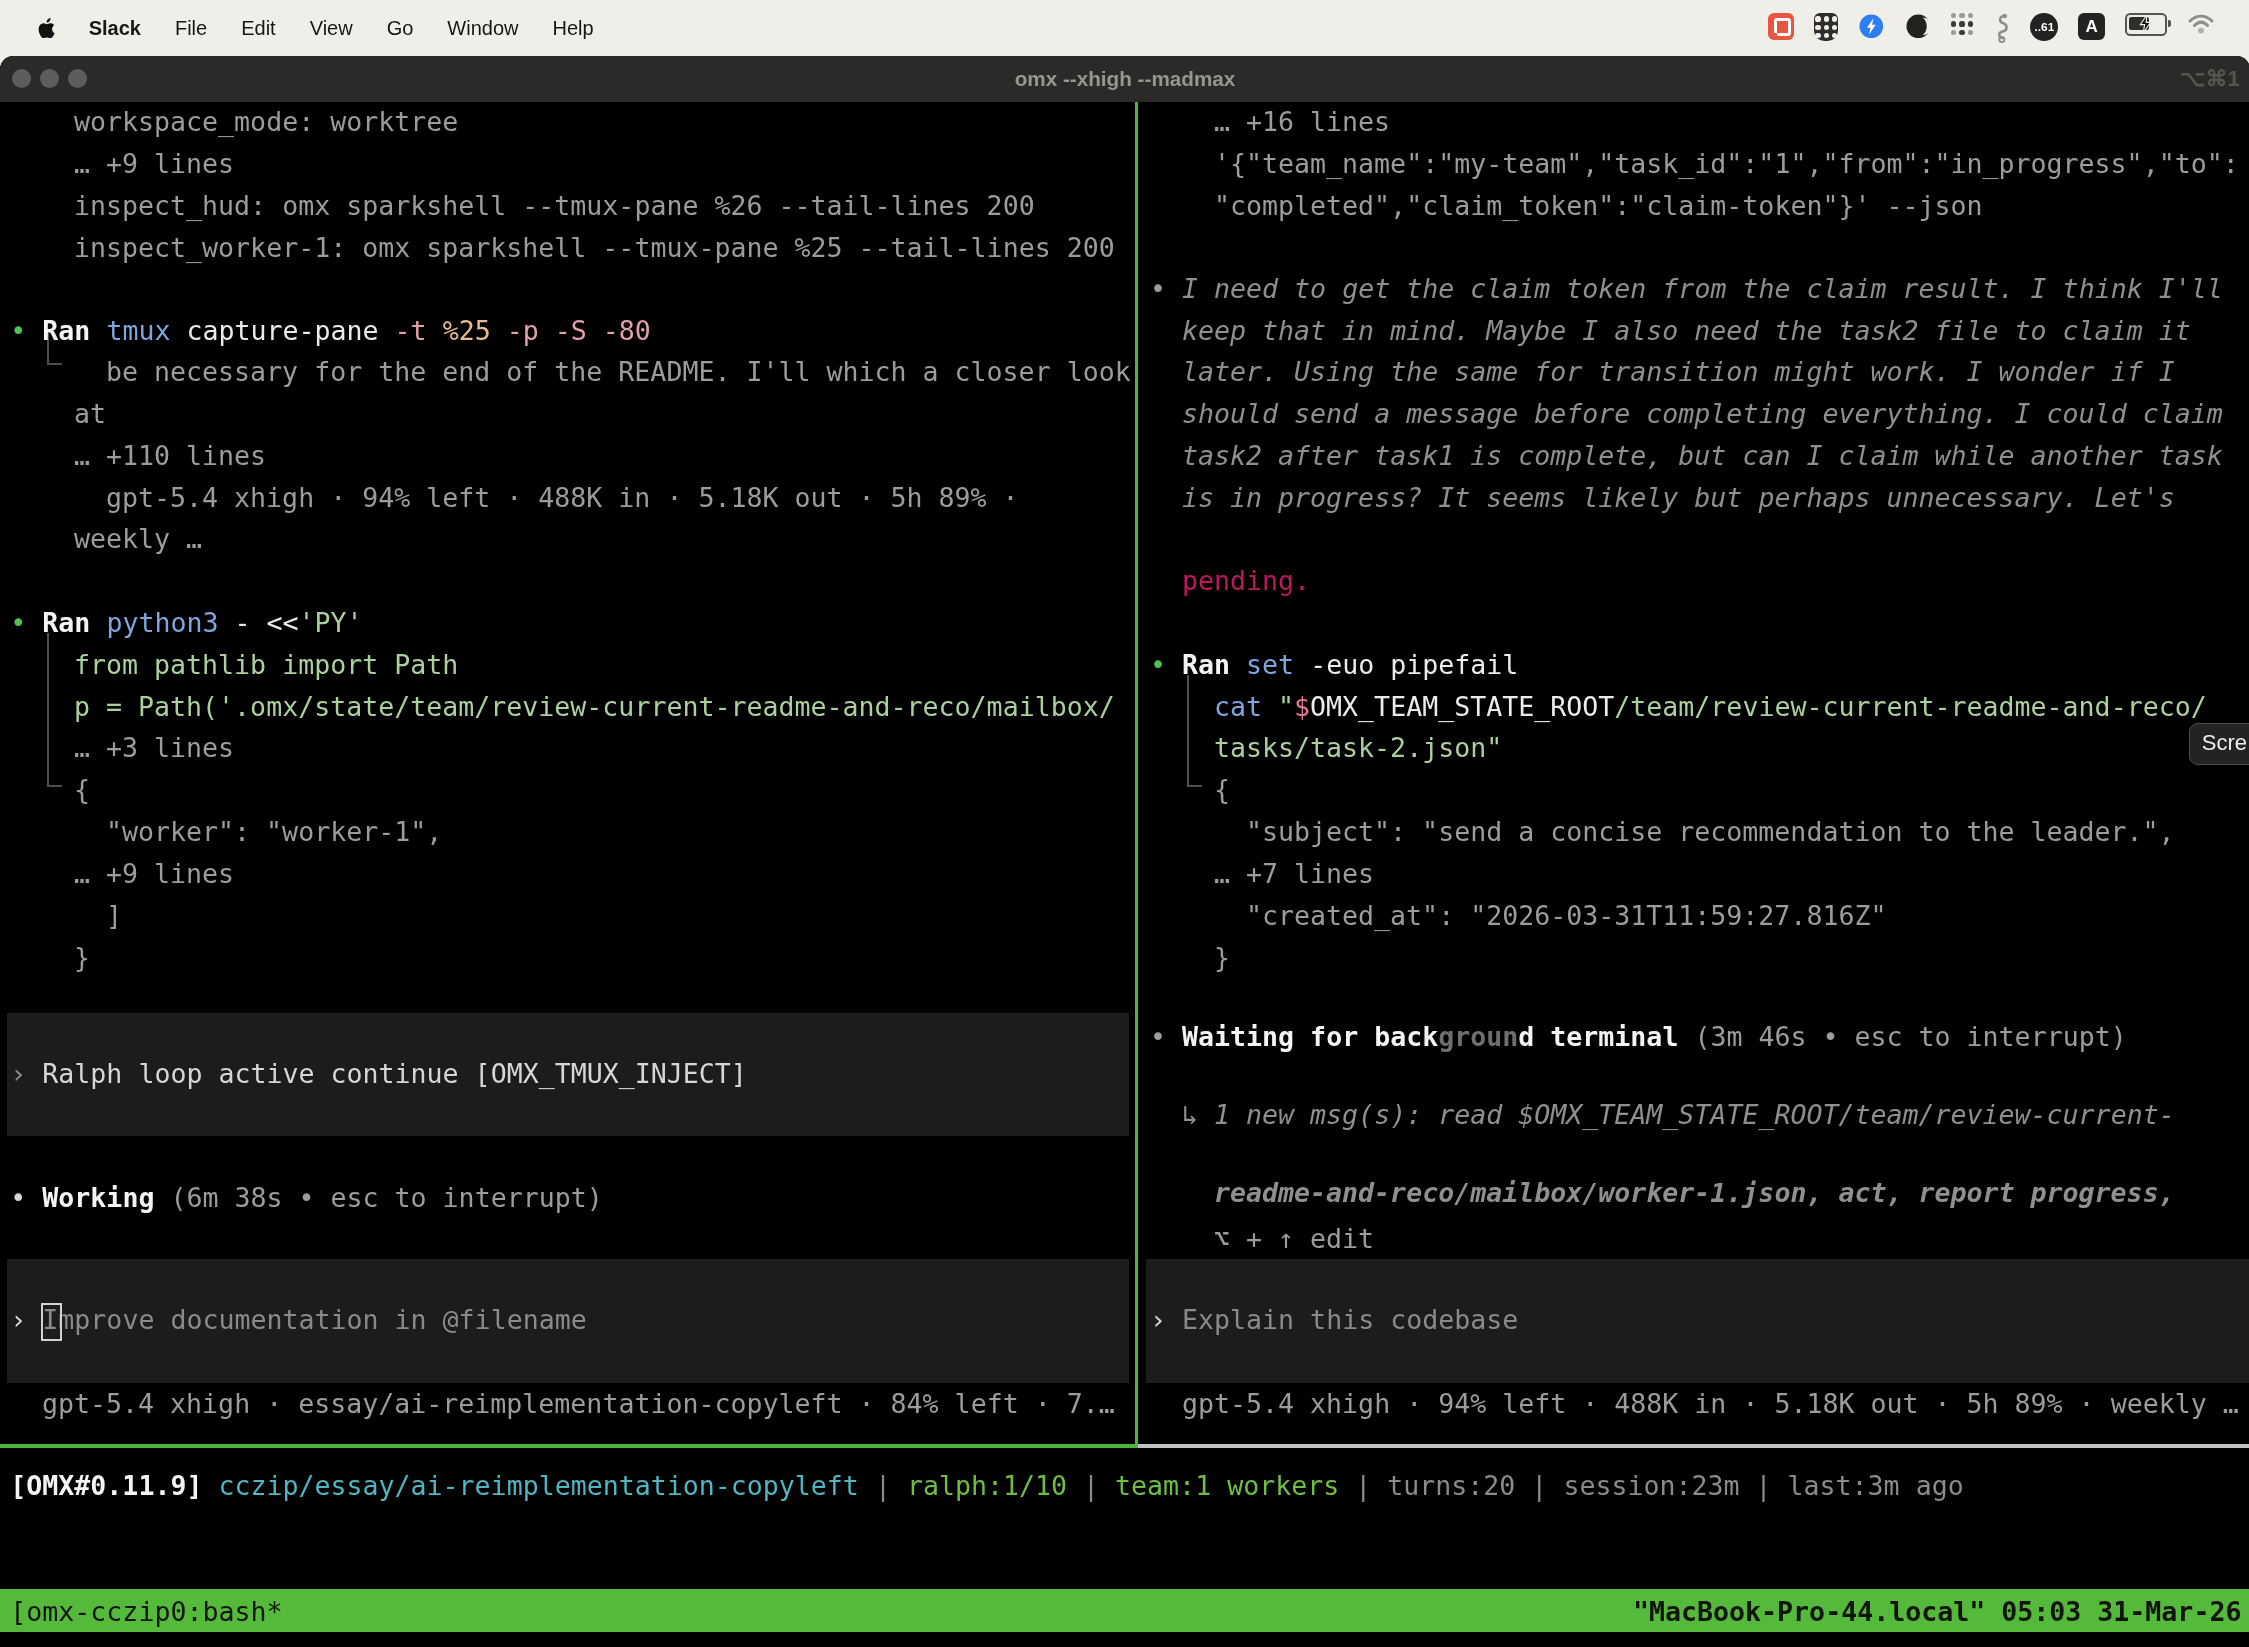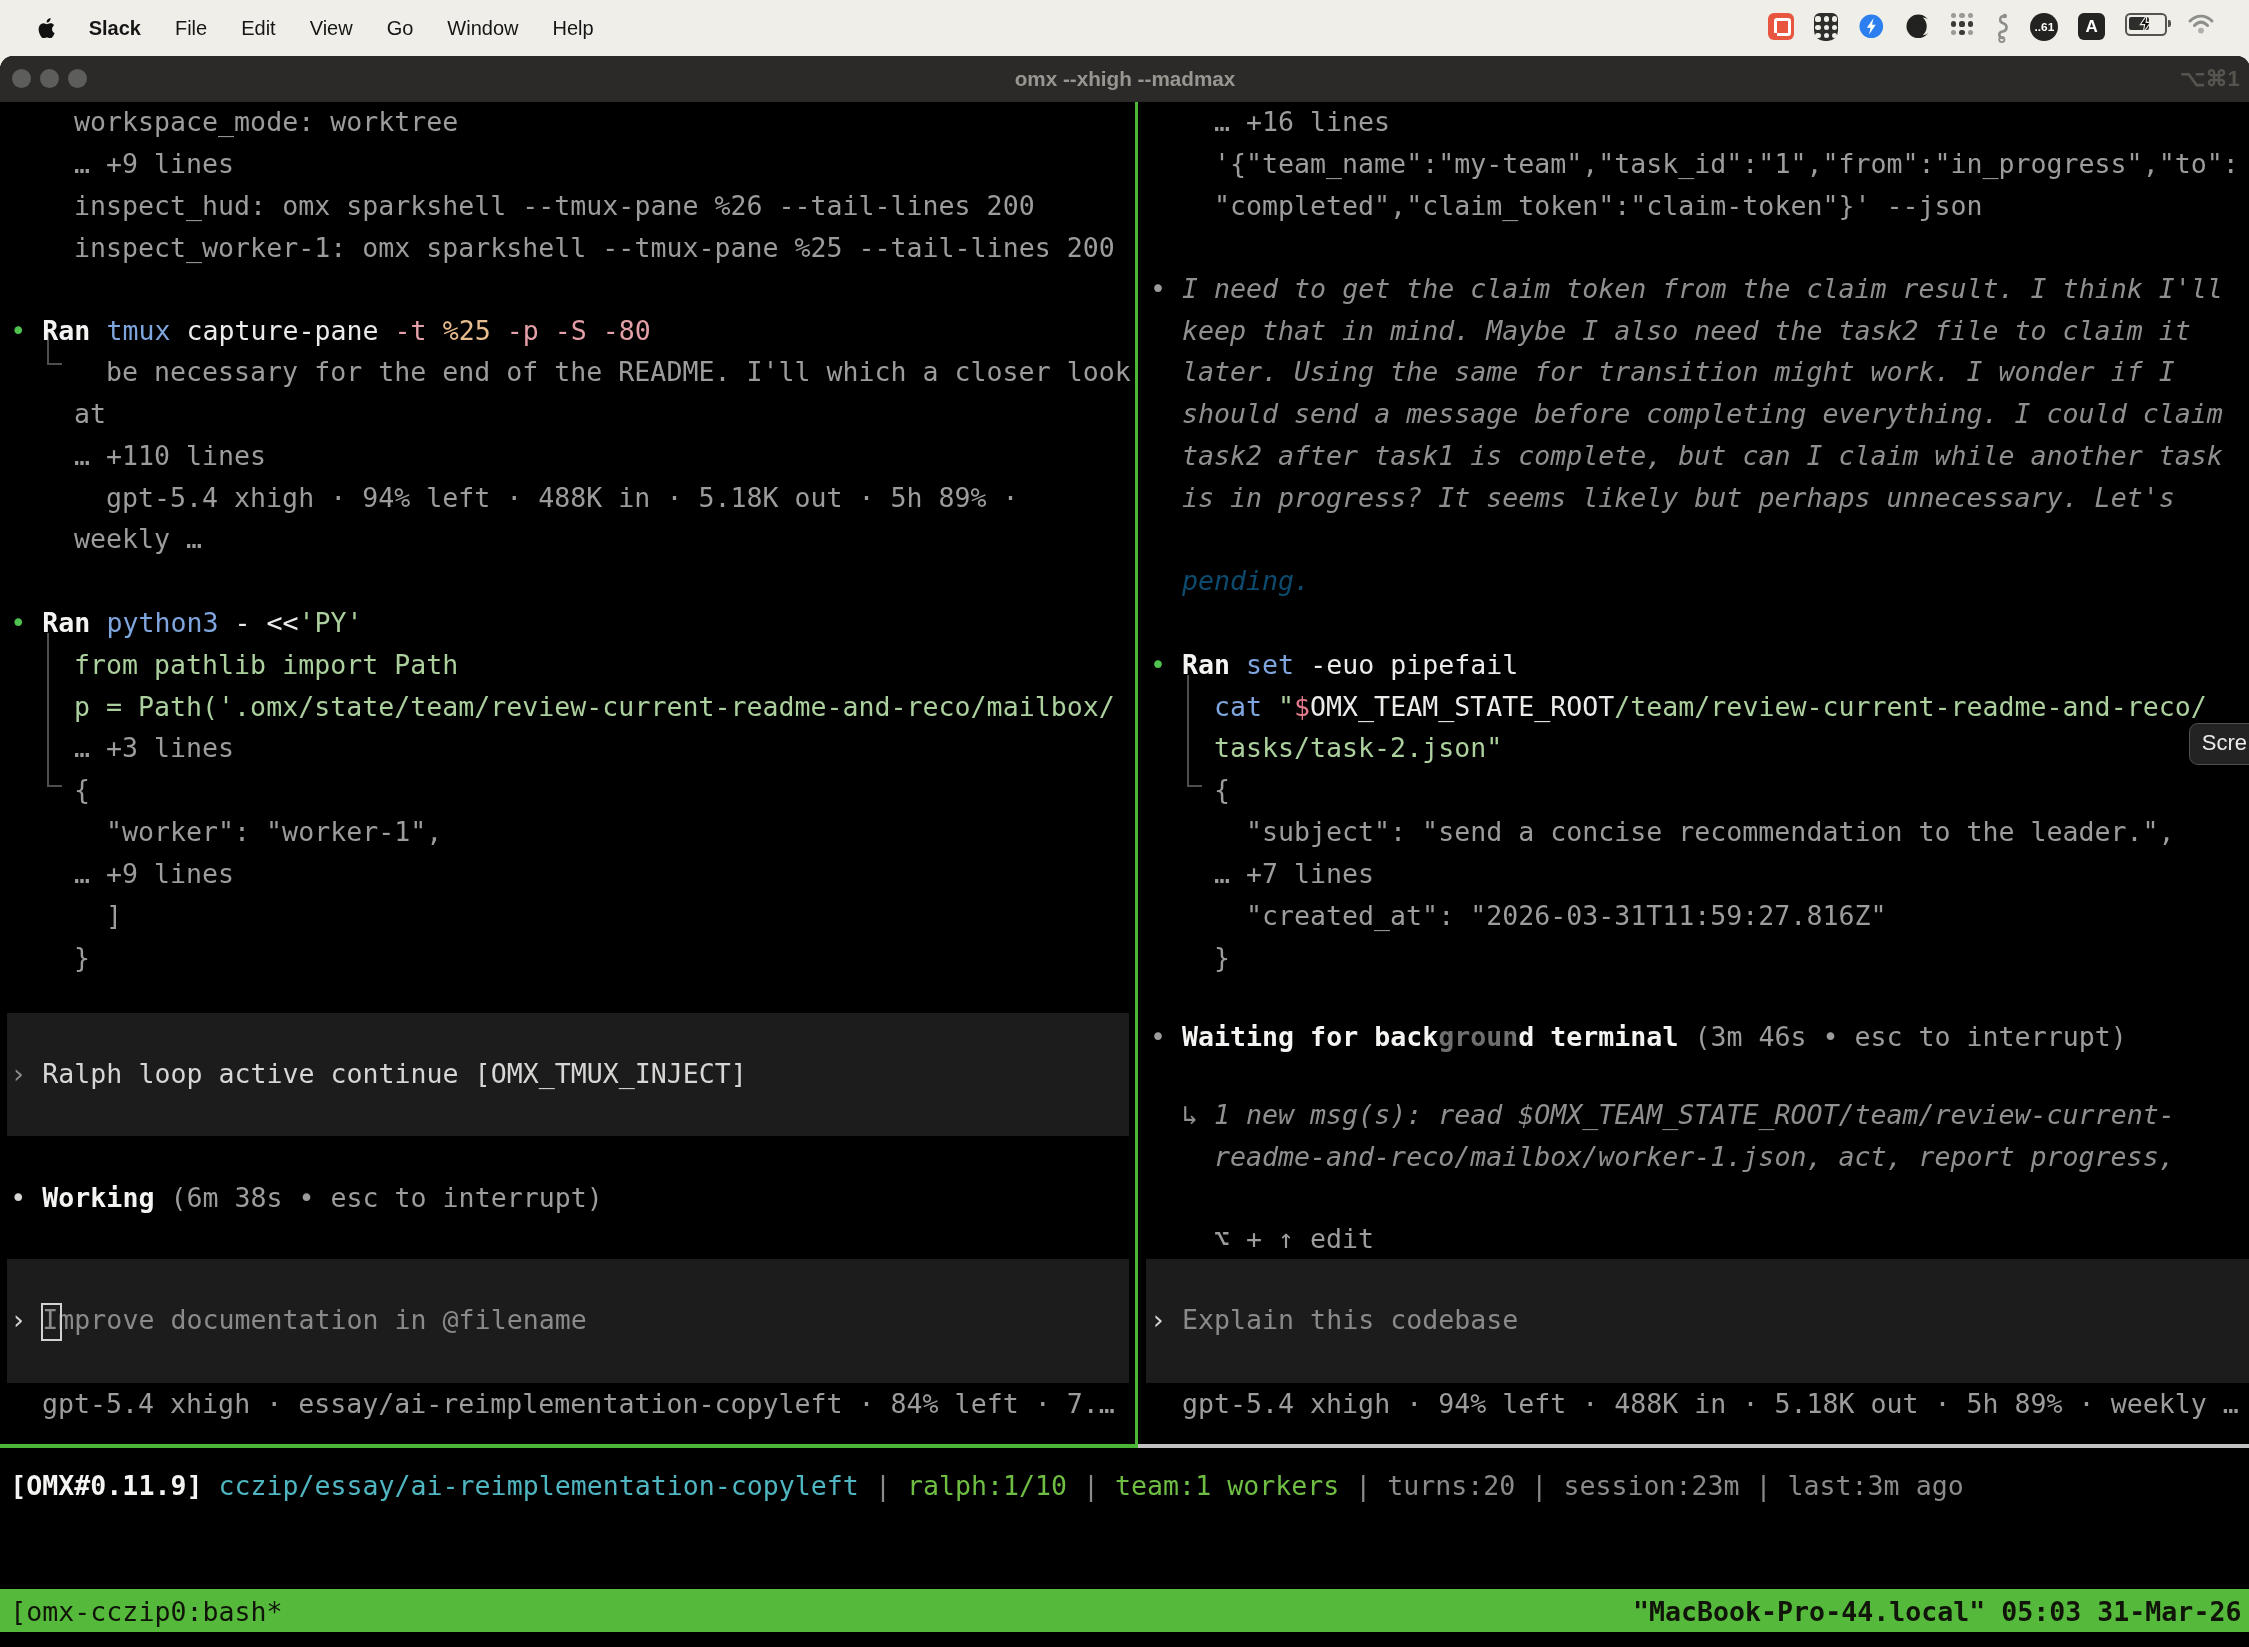--- a/index.html
+++ b/index.html
@@ -180,32 +180,32 @@
 <div id="full-lines">
     <div class="tl" style="left: 1214px; top: 101px;"><span style="color: rgb(156, 156, 156);">… +16 lines</span></div>
     <div class="tl" style="left: 1214px; top: 143px;"><span style="color: rgb(156, 156, 156);">'{"team_name":"my-team","task_id":"1","from":"in_progress","to":</span></div>
     <div class="tl" style="left: 1214px; top: 185px;"><span style="color: rgb(156, 156, 156);">"completed","claim_token":"claim-token"}' --json</span></div>
     <div class="tl" style="left: 1150px; top: 268px;"><span style="color: rgb(156, 156, 156);">• </span><span style="color: rgb(143, 143, 143); font-style: italic;">I need to get the claim token from the claim result. I think I'll</span></div>
     <div class="tl" style="left: 1182px; top: 310px;"><span style="color: rgb(143, 143, 143); font-style: italic;">keep that in mind. Maybe I also need the task2 file to claim it</span></div>
     <div class="tl" style="left: 1182px; top: 351px;"><span style="color: rgb(143, 143, 143); font-style: italic;">later. Using the same for transition might work. I wonder if I</span></div>
     <div class="tl" style="left: 1182px; top: 393px;"><span style="color: rgb(143, 143, 143); font-style: italic;">should send a message before completing everything. I could claim</span></div>
     <div class="tl" style="left: 1182px; top: 435px;"><span style="color: rgb(143, 143, 143); font-style: italic;">task2 after task1 is complete, but can I claim while another task</span></div>
     <div class="tl" style="left: 1182px; top: 477px;"><span style="color: rgb(143, 143, 143); font-style: italic;">is in progress? It seems likely but perhaps unnecessary. Let's</span></div>
-    <div class="tl" style="left: 1182px; top: 560px;"><span style="color: #0c4a6e; font-style: italic; margin-top: 40px;">pending.</span></div>
+    <div class="tl" style="left: 1182px; top: 560px;"><span style="color: #be185d;  margin-top: 40px;">pending.</span></div>
     <div class="tl" style="left: 1150px; top: 644px;"><span style="color: rgb(79, 194, 79);">• </span><span style="color: rgb(244, 244, 242); font-weight: bold;">Ran </span><span style="color: rgb(127, 165, 222);">set </span><span style="color: rgb(235, 235, 233);">-euo pipefail</span></div>
     <div class="tl" style="left: 1214px; top: 686px;"><span style="color: rgb(127, 165, 222);">cat </span><span style="color: rgb(171, 208, 158);">"</span><span style="color: rgb(224, 122, 140);">$</span><span style="color: rgb(235, 235, 233);">OMX_TEAM_STATE_ROOT</span><span style="color: rgb(171, 208, 158);">/team/review-current-readme-and-reco/</span></div>
     <div class="tl" style="left: 1214px; top: 727px;"><span style="color: rgb(171, 208, 158);">tasks/task-2.json"</span></div>
     <div class="tl" style="left: 1214px; top: 769px;"><span style="color: rgb(156, 156, 156);">{</span></div>
     <div class="tl" style="left: 1246px; top: 811px;"><span style="color: rgb(156, 156, 156);">"subject": "send a concise recommendation to the leader.",</span></div>
     <div class="tl" style="left: 1214px; top: 853px;"><span style="color: rgb(156, 156, 156);">… +7 lines</span></div>
     <div class="tl" style="left: 1246px; top: 895px;"><span style="color: rgb(156, 156, 156);">"created_at": "2026-03-31T11:59:27.816Z"</span></div>
     <div class="tl" style="left: 1214px; top: 937px;"><span style="color: rgb(156, 156, 156);">}</span></div>
     <div class="tl" style="left: 1150px; top: 1016px;"><span style="color: rgb(156, 156, 156);">• </span><span style="color: rgb(244, 244, 242); font-weight: bold;">Waiting for back</span><span style="color: rgb(111, 111, 111); font-weight: bold;">groun</span><span style="color: rgb(244, 244, 242); font-weight: bold;">d terminal </span><span style="color: rgb(156, 156, 156);">(3m 46s • esc to interrupt)</span></div>
     <div class="tl" style="left: 1182px; top: 1094px;"><span style="color: rgb(143, 143, 143); font-style: italic;">↳ 1 new msg(s): read $OMX_TEAM_STATE_ROOT/team/review-current-</span></div>
-    <div class="tl" style="left: 1214px; top: 1136px;"><span style="color: rgb(143, 143, 143); font-style: italic;">readme-and-reco/mailbox/worker-1.json, act, report progress,</span></div>
+    <div class="tl" style="left: 1214px; top: 1172px; font-weight: bold;"><span style="color: rgb(143, 143, 143); font-style: italic;">readme-and-reco/mailbox/worker-1.json, act, report progress,</span></div>
     <div class="tl" style="left: 1214px; top: 1218px;"><span style="color: rgb(156, 156, 156);">⌥ + ↑ edit</span></div>
     <div class="tl" style="left: 1150px; top: 1299px;"><span style="color: rgb(214, 214, 212);">› </span><span style="color: rgb(138, 138, 138);">Explain this codebase</span></div>
     <div class="tl" style="left: 1182px; top: 1383px;"><span style="color: rgb(156, 156, 156);">gpt-5.4 xhigh · 94% left · 488K in · 5.18K out · 5h 89% · weekly …</span></div>
     <div class="tl" style="left: 10.3px; top: 1465px;"><span style="color: rgb(244, 244, 242); font-weight: bold;">[OMX#0.11.9] </span><span style="color: rgb(79, 181, 192);">cczip/essay/ai-reimplementation-copyleft </span><span style="color: rgb(138, 138, 138);">| </span><span style="color: rgb(111, 190, 68);">ralph:1/10 </span><span style="color: rgb(138, 138, 138);">| </span><span style="color: rgb(111, 190, 68);">team:1 workers </span><span style="color: rgb(138, 138, 138);">| turns:20 | session:23m | last:3m ago</span></div>
     <div class="tl" style="left: 10.3px; top: 1591px;"><span style="color: rgb(17, 20, 8); font-weight: normal;">[omx-cczip0:bash*</span></div>
     <div class="tl" style="left: 1633px; top: 1591px;"><span style="color: rgb(17, 20, 8); font-weight: bold;">"MacBook-Pro-44.local" 05:03 31-Mar-26</span></div>
   </div>
 
 <div id="cursor"></div>
 <div id="tooltip">Scre</div>

